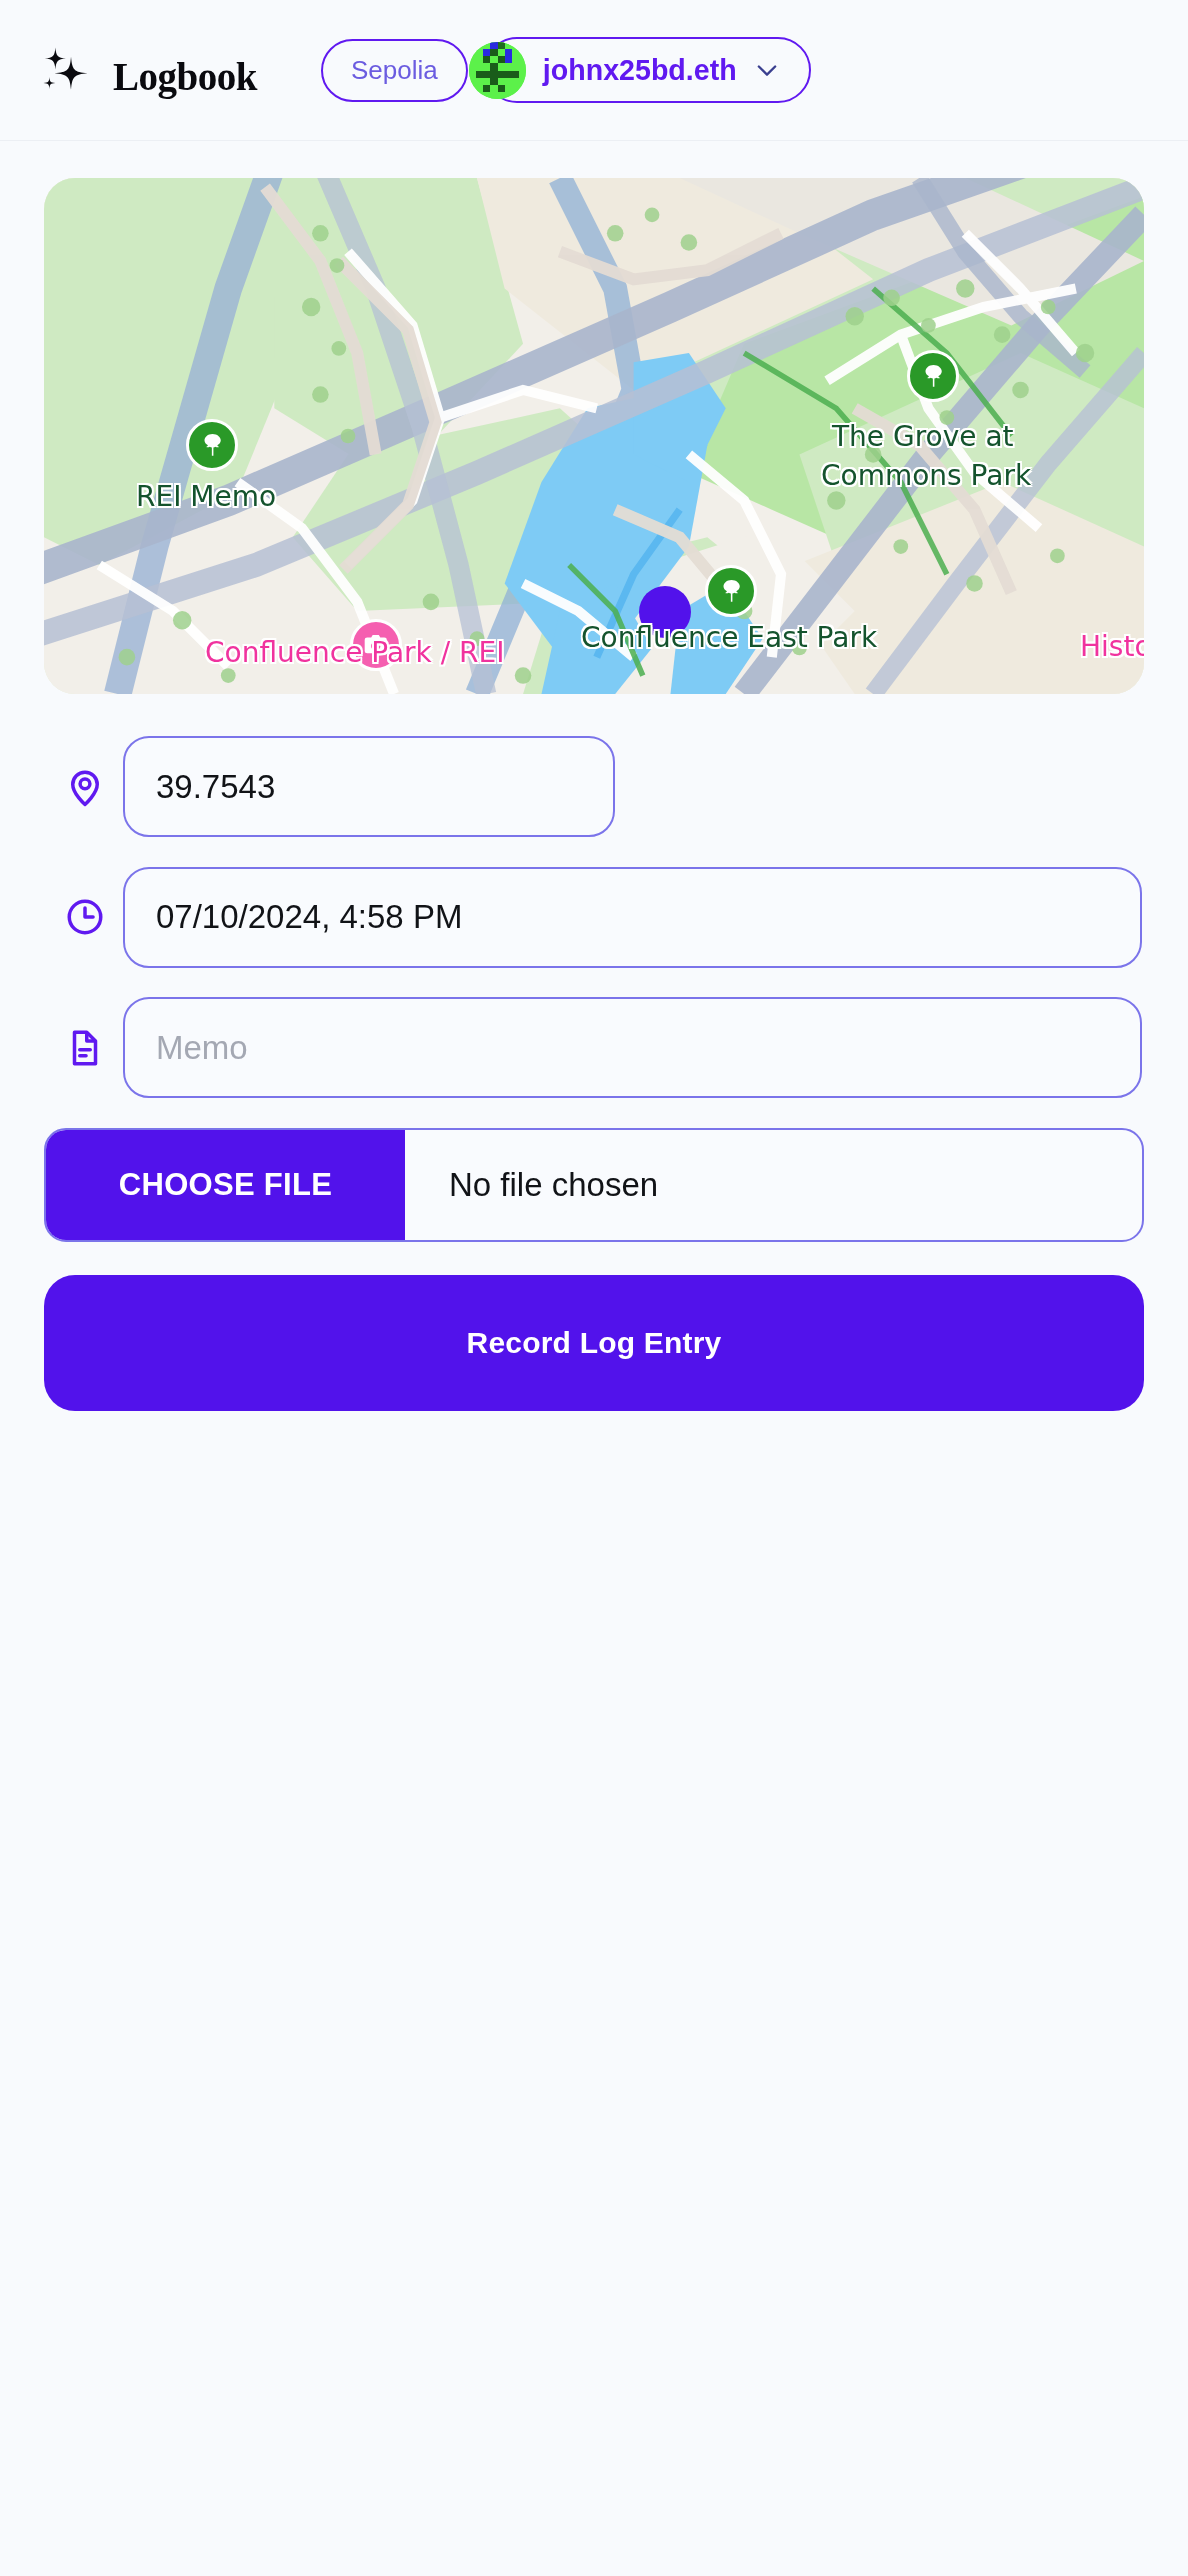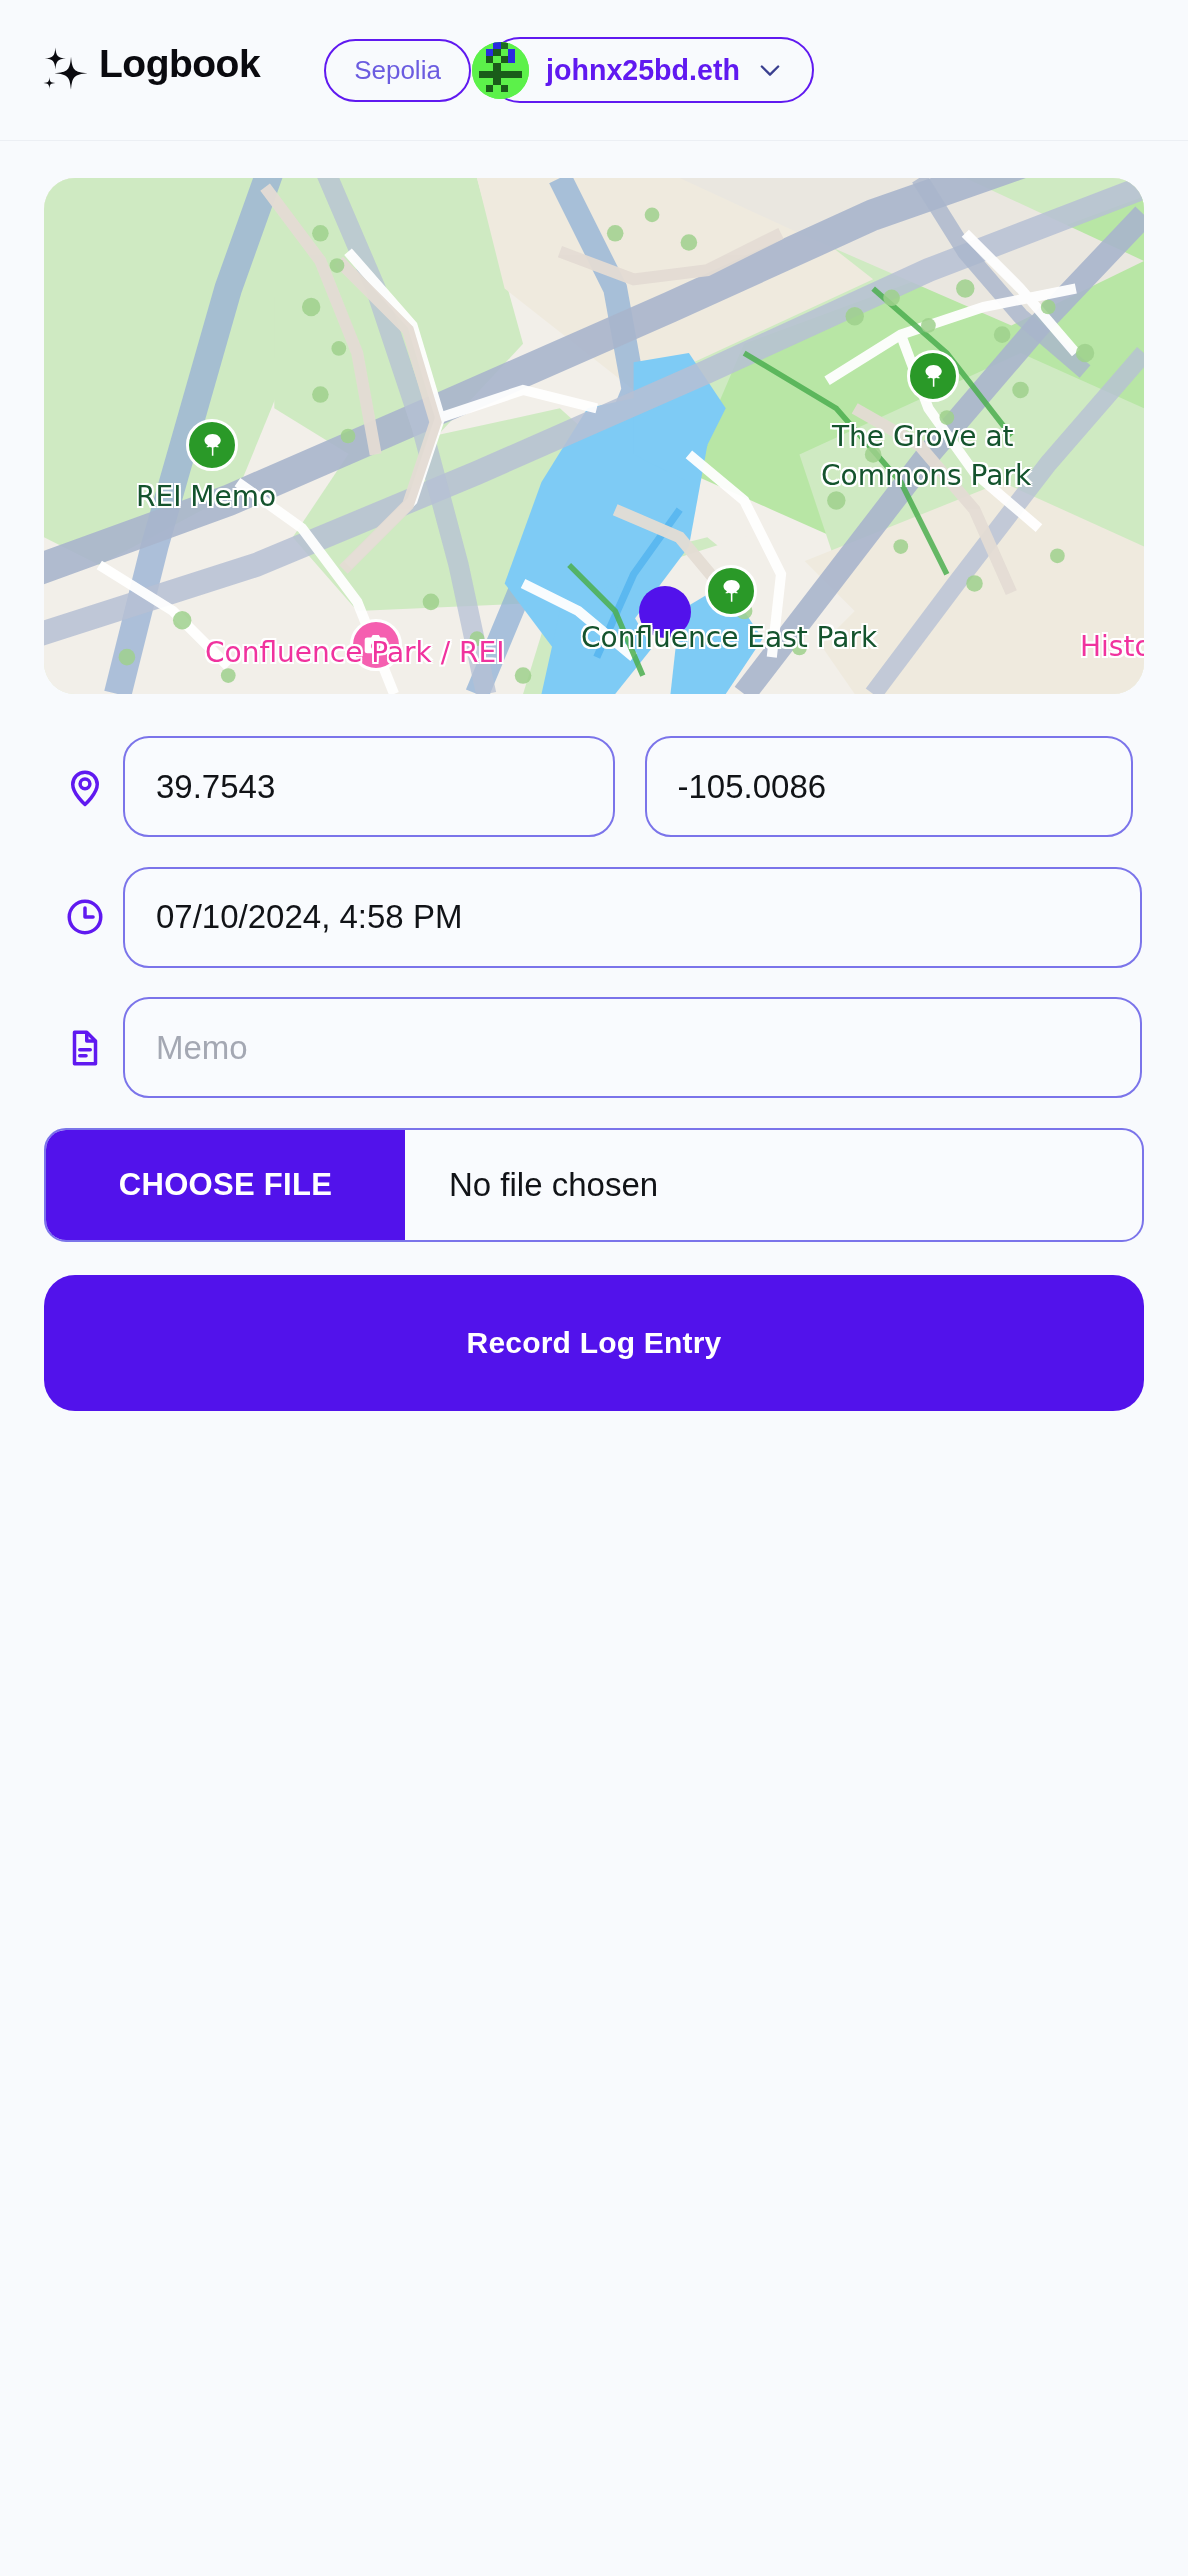--- a/index.html
+++ b/index.html
@@ -18,23 +18,24 @@
     width: 1188px;
     height: 141px;
     background: #f8fafd;
     display: flex;
     align-items: center;
     border-bottom: 1.8px solid #eceff4;
   }
 
   .brand {
     display: flex;
-    align-items: flex-start;
-    gap: 5px;
+    align-items: flex-end;
+    gap: 19px;
     margin-left: 37px;
+    font-family: Liberation Serif, serif;
   }
 
   .sparkle-icon {
     width: 57px;
     height: 57px;
     position: relative;
     flex: none;
   }
   .sparkle-icon svg { display: block; width: 57px; height: 57px; }
 
@@ -475,23 +476,20 @@
     <div class="field-row coords-row">
       <span class="field-icon">
         <svg viewBox="0 0 24 24" fill="none" xmlns="http://www.w3.org/2000/svg">
           <path d="M12 22s7-6.2 7-11.5A7 7 0 0 0 5 10.5C5 15.8 12 22 12 22z" stroke="#6019f0" stroke-width="2" stroke-linejoin="round"></path>
           <circle cx="12" cy="10.2" r="2.8" stroke="#6019f0" stroke-width="2"></circle>
         </svg>
       </span>
       <div class="text-input lat">
         <span>39.7543</span>
       </div>
-      <div class="text-input lng">
-        <span>-105.0086</span>
-      </div>
     </div>
 
     <div class="field-row">
       <span class="field-icon">
         <svg viewBox="0 0 24 24" fill="none" xmlns="http://www.w3.org/2000/svg">
           <circle cx="12" cy="12" r="9" stroke="#6019f0" stroke-width="2"></circle>
           <path d="M12 6.8V12h4.6" stroke="#6019f0" stroke-width="2" stroke-linecap="round" stroke-linejoin="round"></path>
         </svg>
       </span>
       <div class="text-input full-input">

